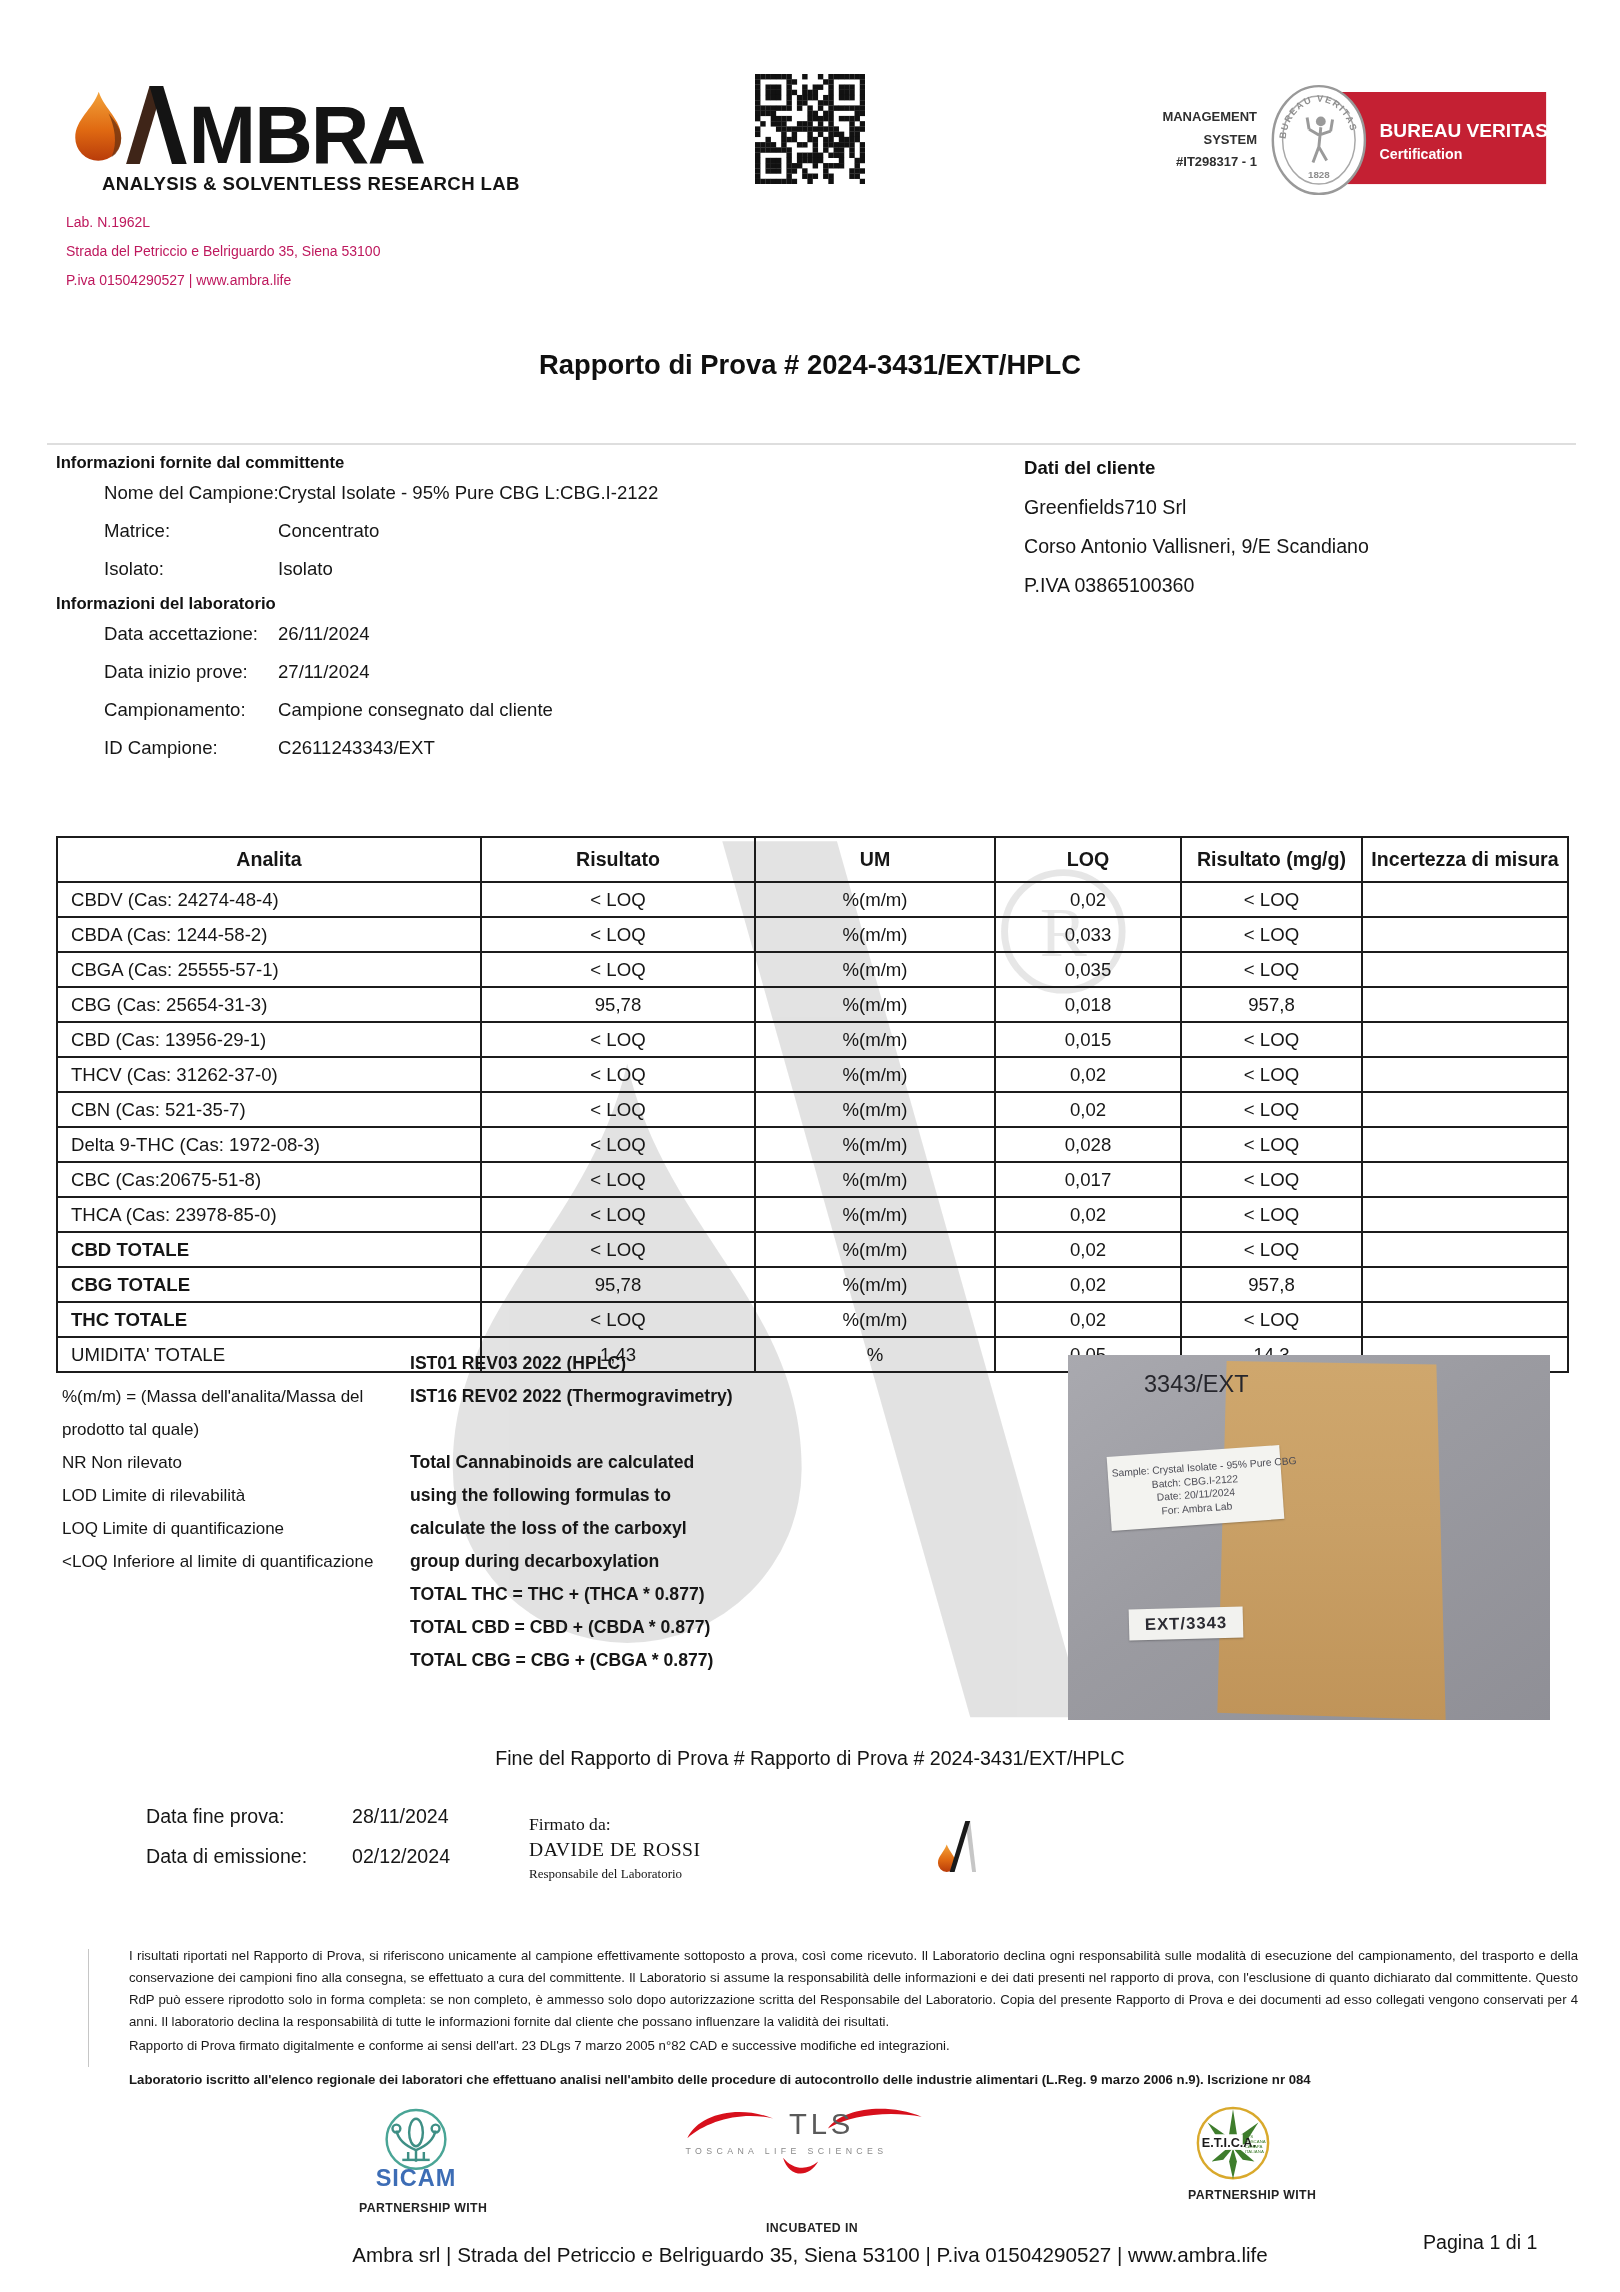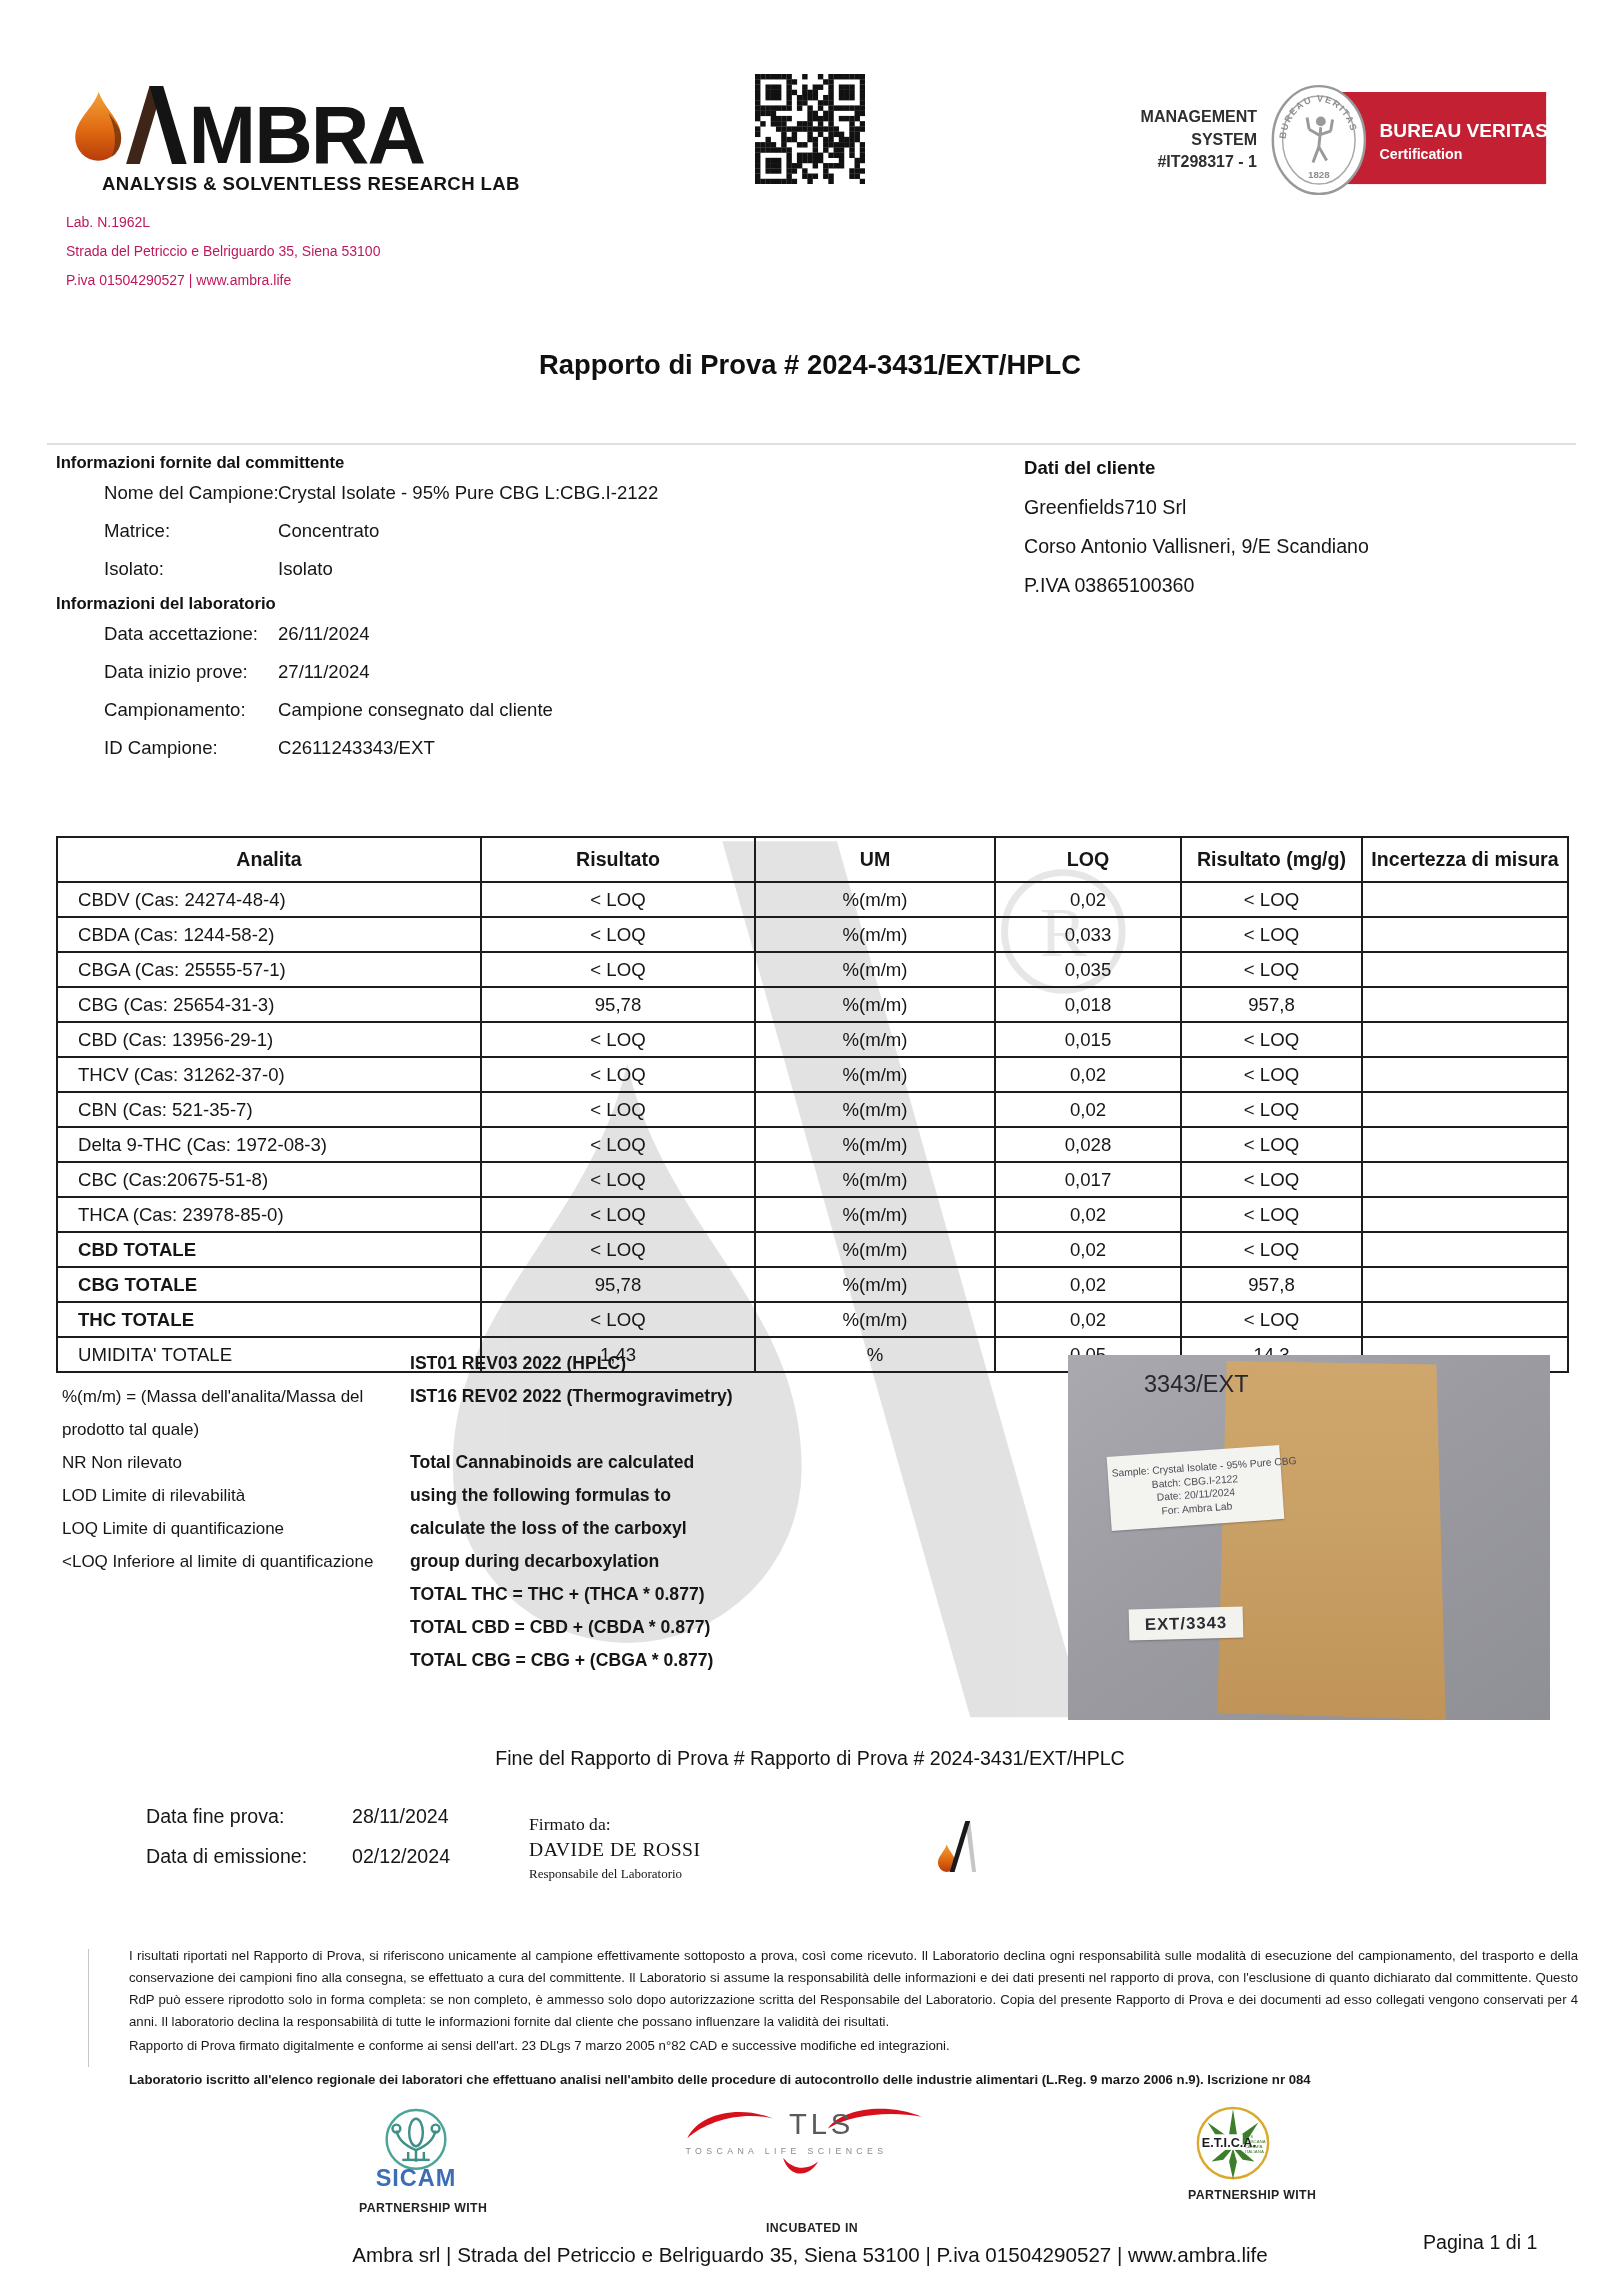--- a/index.html
+++ b/index.html
@@ -6,42 +6,42 @@
   #page{position:relative;width:1620px;height:2293px;background:#ffffff;margin:0 auto;
         font-family:"Liberation Sans",sans-serif;color:#161616;overflow:hidden;}
   #content{position:absolute;inset:0;z-index:1;}
   
   #watermark{position:absolute;inset:0;z-index:0;pointer-events:none;}
   
   .logo-svg{position:absolute;left:65px;top:82px;}
   .logo-sub{position:absolute;left:102px;top:173px;font-size:18.6px;font-weight:bold;letter-spacing:0.4px;color:#141414;}
   .lab-lines{position:absolute;left:66px;top:208px;font-size:14px;line-height:29px;color:#be185d;}
   .qr{position:absolute;left:755px;top:74px;width:110px;height:110px;}
-  .cert-text{position:absolute;left:1083px;top:106px;width:174px;text-align:right;font-size:16px;line-height:22.5px;color:#2f2f2f;font-weight:600;}
+  .cert-text{position:absolute;left:1083px;top:106px;width:174px;text-align:right;font-size:13px;line-height:22.5px;color:#2f2f2f;font-weight:600;}
   .bv-badge{position:absolute;left:1264px;top:82px;}
   
   .doc-title{position:absolute;left:0;top:349px;width:100%;text-align:center;font-size:27.4px;font-weight:bold;color:#101010;}
   .title-rule{position:absolute;left:47px;top:443px;width:1529px;height:2px;background:#dedede;}
   
   .info-h{font-size:16.7px;font-weight:bold;margin:0 0 8.8px 0;color:#111;}
   .info-h.big{font-size:18.6px;}
   #committente{position:absolute;left:56px;top:453px;width:931px;}
   #laboratorio{position:absolute;left:56px;top:594px;width:931px;}
   #cliente{position:absolute;left:1024px;top:457px;width:529px;}
   .inforow{height:38px;font-size:18.6px;white-space:nowrap;}
   .inforow .lbl{display:inline-block;width:174px;margin-left:48px;}
   .inforow .val{display:inline-block;}
   #cliente .ln{font-size:19.6px;line-height:39px;white-space:nowrap;}
   #dates .inforow{height:40px;font-size:19.6px;}
   #dates .inforow .lbl{width:206px;}
   
   .results{position:absolute;left:56px;top:836px;width:1512px;border-collapse:collapse;table-layout:fixed;background:transparent;}
   .results th,.results td{border:2px solid #1c1c1c;text-align:center;font-size:18.6px;height:33px;padding:0 3.9px;overflow:hidden;background:transparent;}
   .results th{font-weight:bold;font-size:19.6px;height:43px;border-bottom:2.9px solid #1c1c1c;}
-  .results td.c-analita{text-align:left;padding-left:20px;}
+  .results td.c-analita{text-align:left;padding-left:13px;}
   .results td.c-analita.b{font-weight:bold;}
   .results{border:2.9px solid #1c1c1c;}
   
   #legend{position:absolute;left:62px;top:1380px;width:353px;font-size:17px;}
   #legend .ln{line-height:33px;white-space:nowrap;}
   #methods{position:absolute;left:410px;top:1347px;width:392px;font-size:17.6px;font-weight:bold;}
   #methods .ln{line-height:33px;white-space:nowrap;}
   
   #photo{position:absolute;left:1068px;top:1355px;width:482px;height:365px;
          background:linear-gradient(145deg,#a9a9af 0%,#9b9ba1 45%,#8f8f96 100%);overflow:hidden;}

